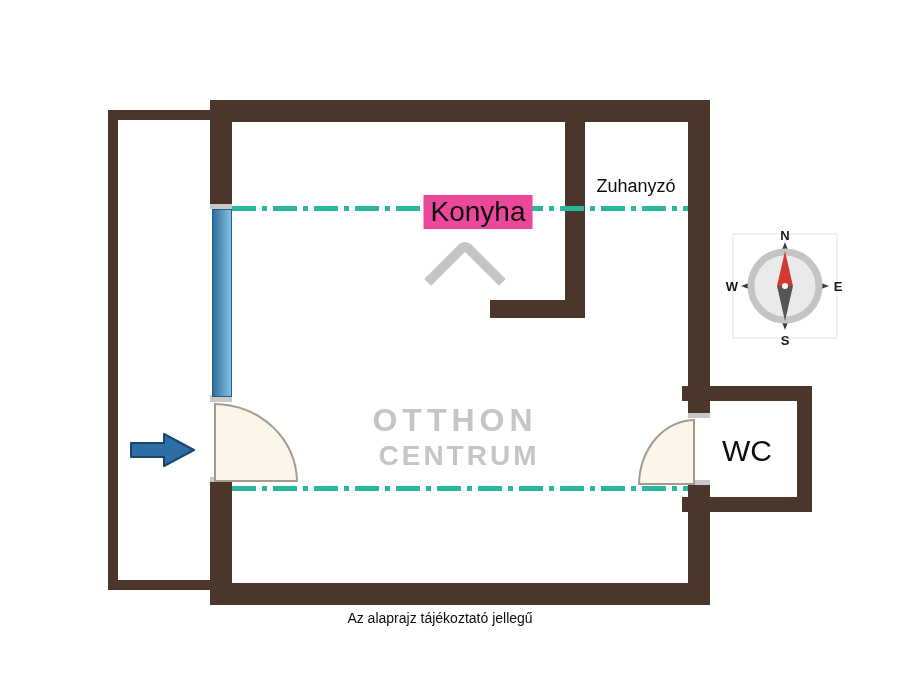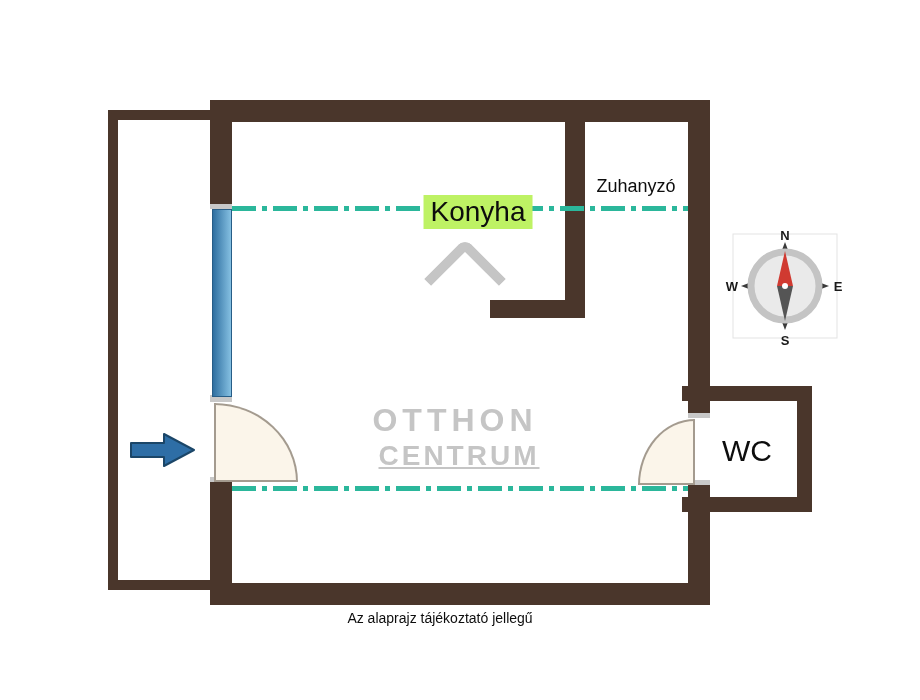--- a/index.html
+++ b/index.html
@@ -40,21 +40,21 @@
   .dashline{
     position:absolute;height:5px;z-index:5;
     background:repeating-linear-gradient(90deg,
       var(--teal) 0 24px, transparent 24px 30px,
       var(--teal) 30px 35px, transparent 35px 41px);
   }
   .label{
     position:absolute;z-index:6;transform:translate(-50%,-50%);
     font-weight:normal;color:var(--label);white-space:nowrap;
   }
-  .label-konyha{font-size:28px;background:#bef264;padding:1px 7px;}
+  .label-konyha{font-size:28px;background:#ec4899;padding:1px 7px;}
   .label-zuhanyzo{font-size:18px;}
   .label-nappali{font-size:28px;}
   .label-wc{font-size:30px;}
   .caption{
     position:absolute;z-index:6;transform:translate(-50%,-50%);
     font-weight:normal;color:var(--label);font-size:14px;white-space:nowrap;
   }
   .wm{position:absolute;inset:0;z-index:1;}
   .wm-roof{
     position:absolute;left:436px;top:250px;width:48px;height:48px;
@@ -63,21 +63,21 @@
   }
   .wm-logo{
     position:absolute;left:460px;top:332px;transform:translate(-50%,-50%);
     font-size:125px;font-weight:bold;color:var(--watermark);letter-spacing:1px;
   }
   .wm-line{
     position:absolute;transform:translate(-50%,-50%);
     font-weight:bold;color:var(--watermark);white-space:nowrap;
   }
   .wm-line1{left:455px;top:420px;font-size:32px;letter-spacing:5px;}
-  .wm-line2{left:459px;top:456px;font-size:28px;letter-spacing:3px;text-decoration:underline;}
+  .wm-line2{left:459px;top:456px;font-size:28px;letter-spacing:3px;}
   .arrow-svg{position:absolute;left:130px;top:431px;z-index:6;}
   .compass-svg{position:absolute;left:723px;top:224px;z-index:6;}
   .compass-bg{fill:#ffffff;stroke:#e3e3e3;stroke-width:1;}
   .compass-spike{fill:#3a3a3a;}
   .compass-ring{fill:#eaeaea;stroke:#c4c4c4;stroke-width:7;}
   .needle-n{fill:var(--needle-red);}
   .needle-s{fill:var(--needle-dark);}
   .compass-letter{font-family:"Liberation Sans",sans-serif;font-size:13px;font-weight:bold;fill:#1a1a1a;}
   .arrow-shape{fill:var(--arrow);stroke:var(--arrow-dark);stroke-width:2;stroke-linejoin:round;}
 </style>

